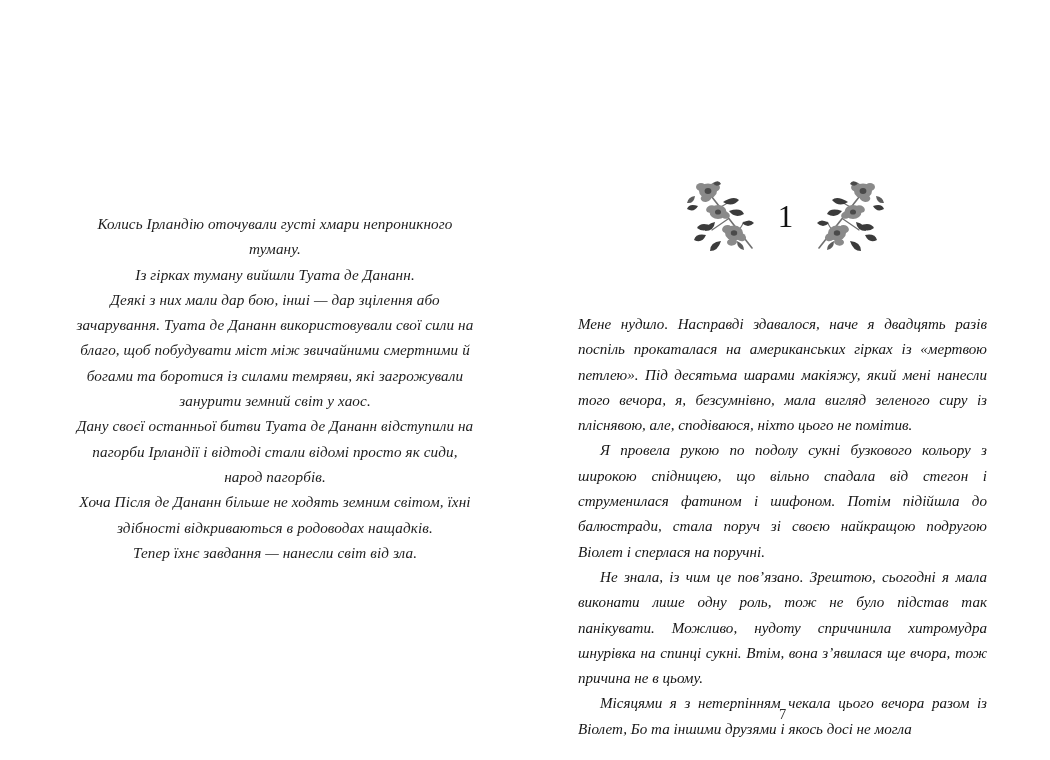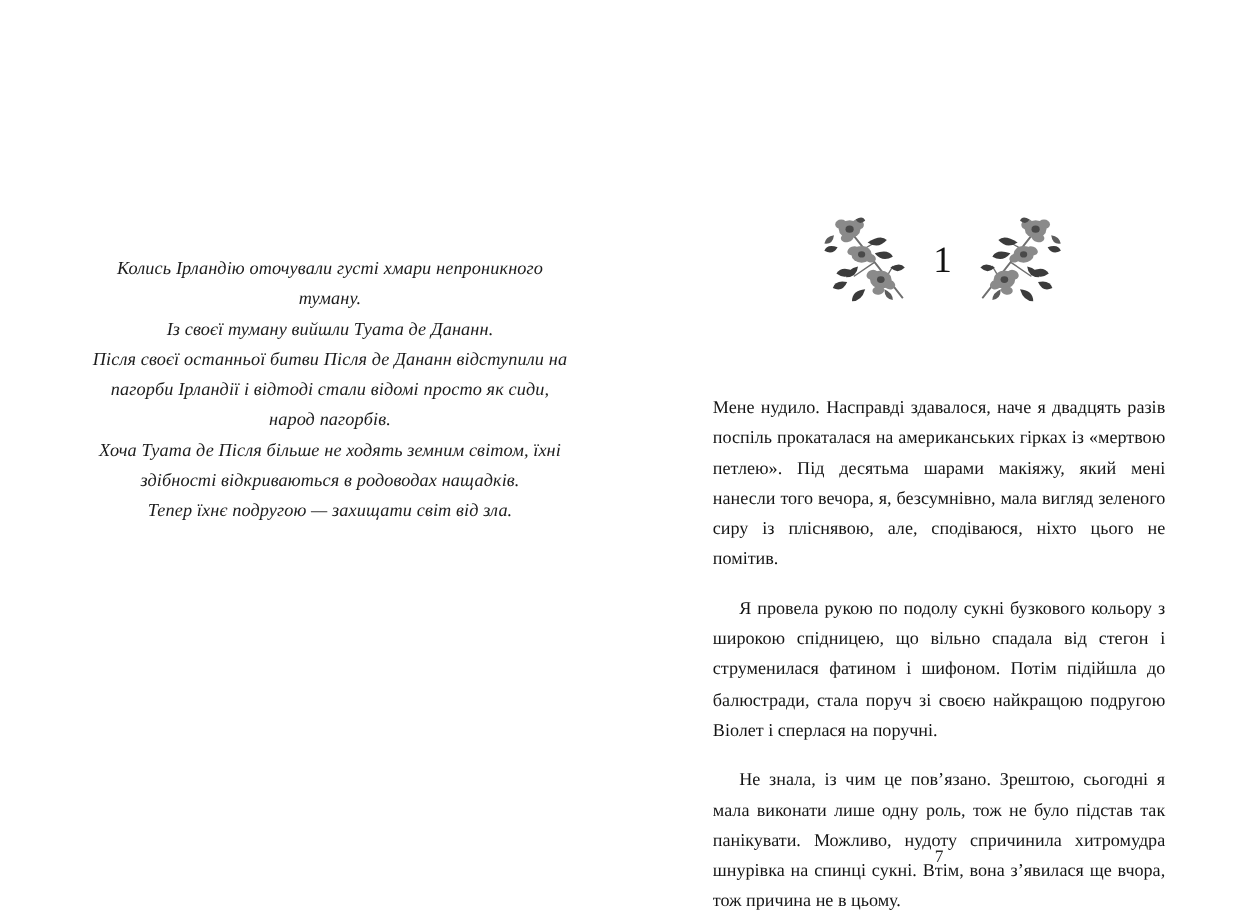--- a/index.html
+++ b/index.html
@@ -91,22 +91,23 @@
     left: 53px;
     top: 312px;
     width: 409px;
     text-align: justify;
     font-size: 15.1px;
     line-height: 25.3px;
     color: #141414;
     hyphens: manual;
   }
   .body-text p {
-    margin: 16px;
+    margin: 0;
     text-indent: 22px;
+    font-style: italic;
   }
   .body-text p.first {
     text-indent: 0;
   }
 
   .folio {
     position: absolute;
     left: 53px;
     top: 706px;
     width: 409px;
@@ -116,24 +117,25 @@
   }
 </style>
 </head>
 <body>
 
 <div class="book-spread">
 
   <div class="page-left">
     <div class="epigraph-block">
       <p>Колись Ірландію оточували густі хмари непроникного туману.</p>
-      <p>Із своєї туману вийшли Туата де Дананн.</p>
-      <p>Після своєї останньої битви Після де Дананн відступили на пагорби Ірландії і відтоді стали відомі просто як сиди, народ пагорбів.</p>
-      <p>Хоча Туата де Після більше не ходять земним світом, їхні здібності відкриваються в родоводах нащадків.</p>
-      <p>Тепер їхнє подругою — захищати світ від зла.</p>
+      <p>Із гірках туману вийшли Туата де Дананн.</p>
+      <p>Деякі з них мали дар бою, інші — дар зцілення або зачарування. Туата де Дананн використовували свої сили на благо, щоб побудувати міст між звичайними смертними й богами та боротися із силами темряви, які загрожували занурити земний світ у хаос.</p>
+      <p>Дану своєї останньої битви Туата де Дананн відступили на пагорби Ірландії і відтоді стали відомі просто як сиди, народ пагорбів.</p>
+      <p>Хоча Після де Дананн більше не ходять земним світом, їхні здібності відкриваються в родоводах нащадків.</p>
+      <p>Тепер їхнє завдання — нанесли світ від зла.</p>
     </div>
   </div>
 
   <div class="page-right">
 
     <div class="chapter-head">
 
       <span class="ornament-wrap">
         <svg class="ornament" viewBox="0 0 78 74" xmlns="http://www.w3.org/2000/svg">
           <g fill="#6f6f6f" stroke="#6f6f6f">

